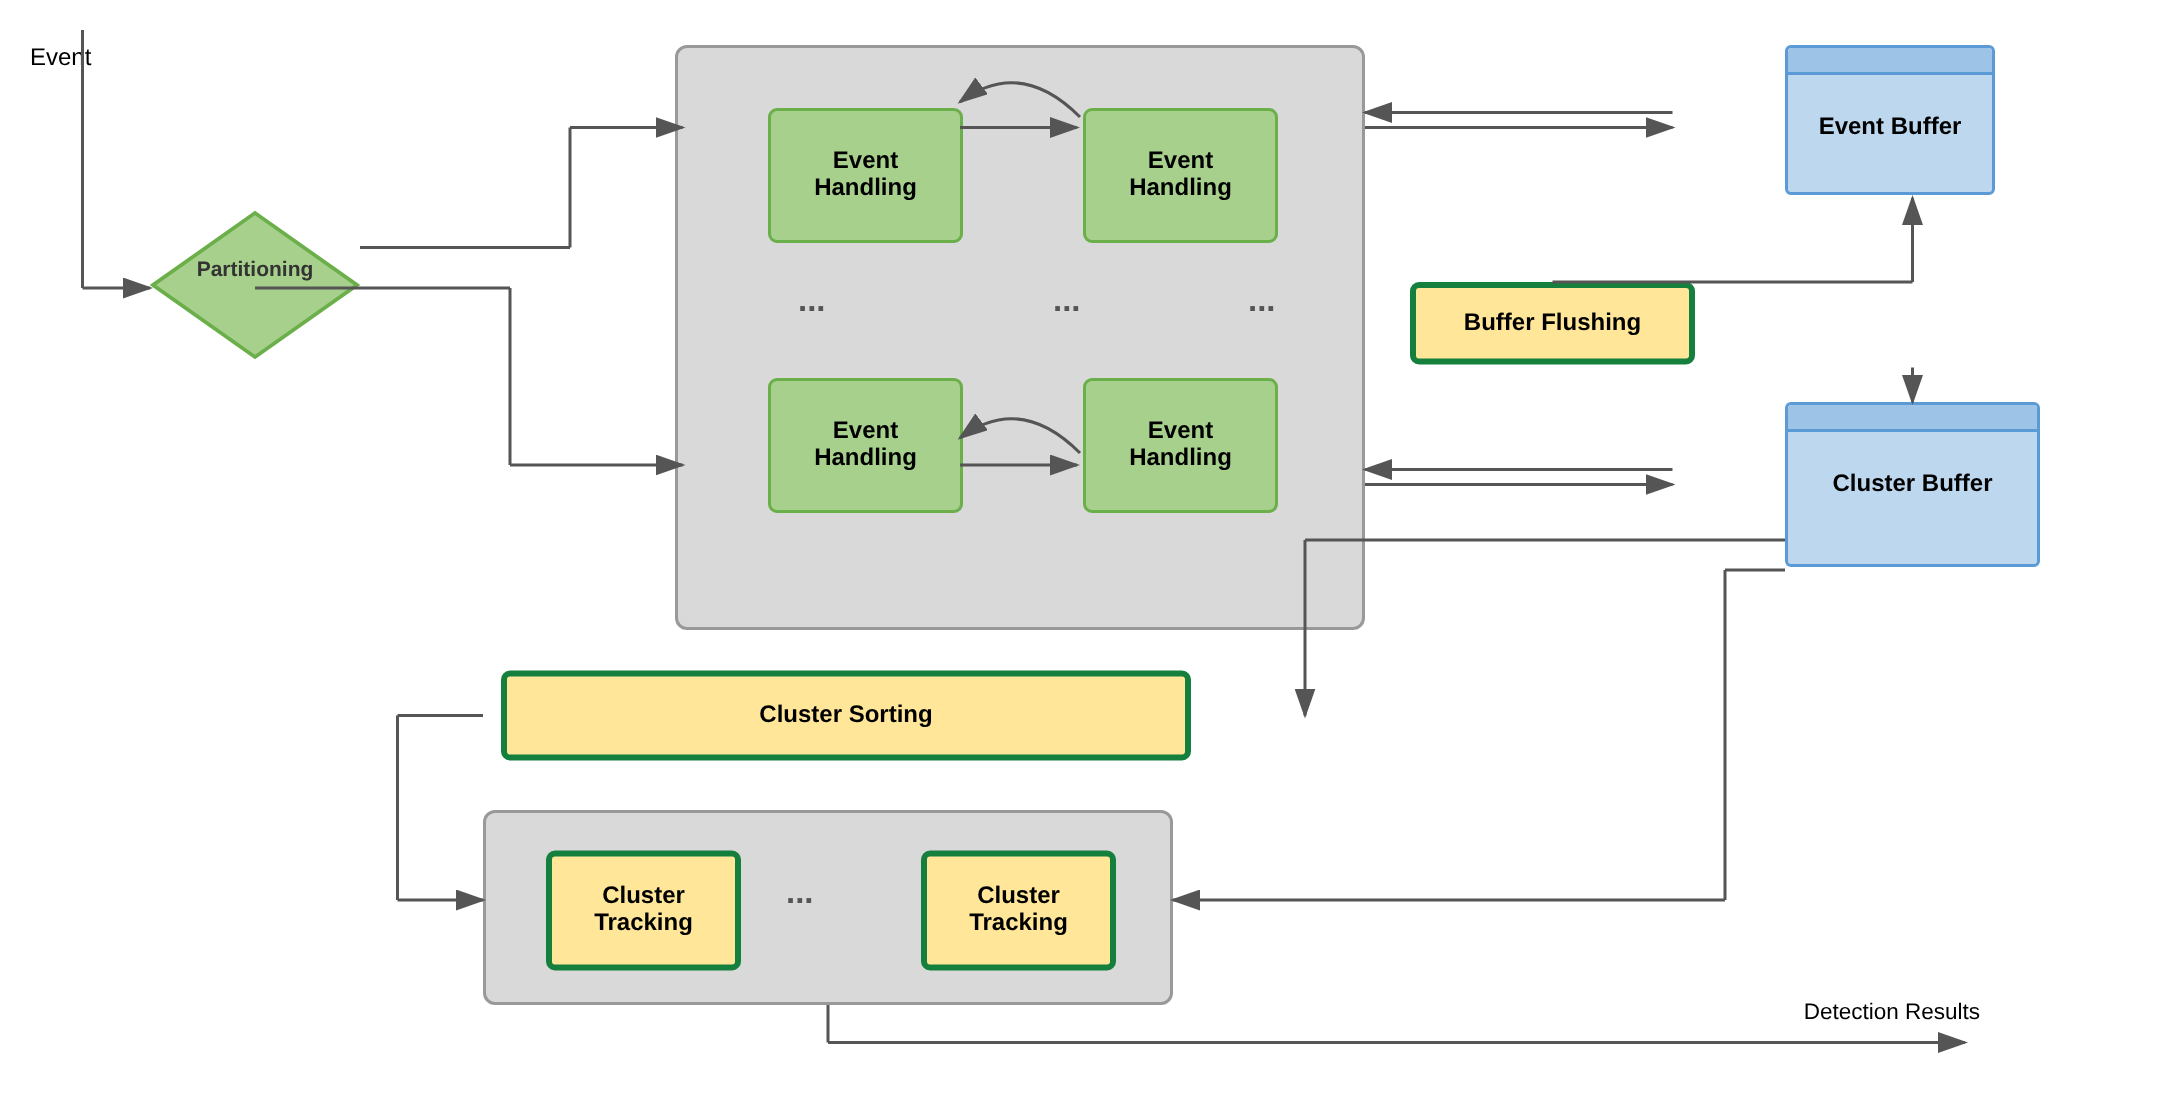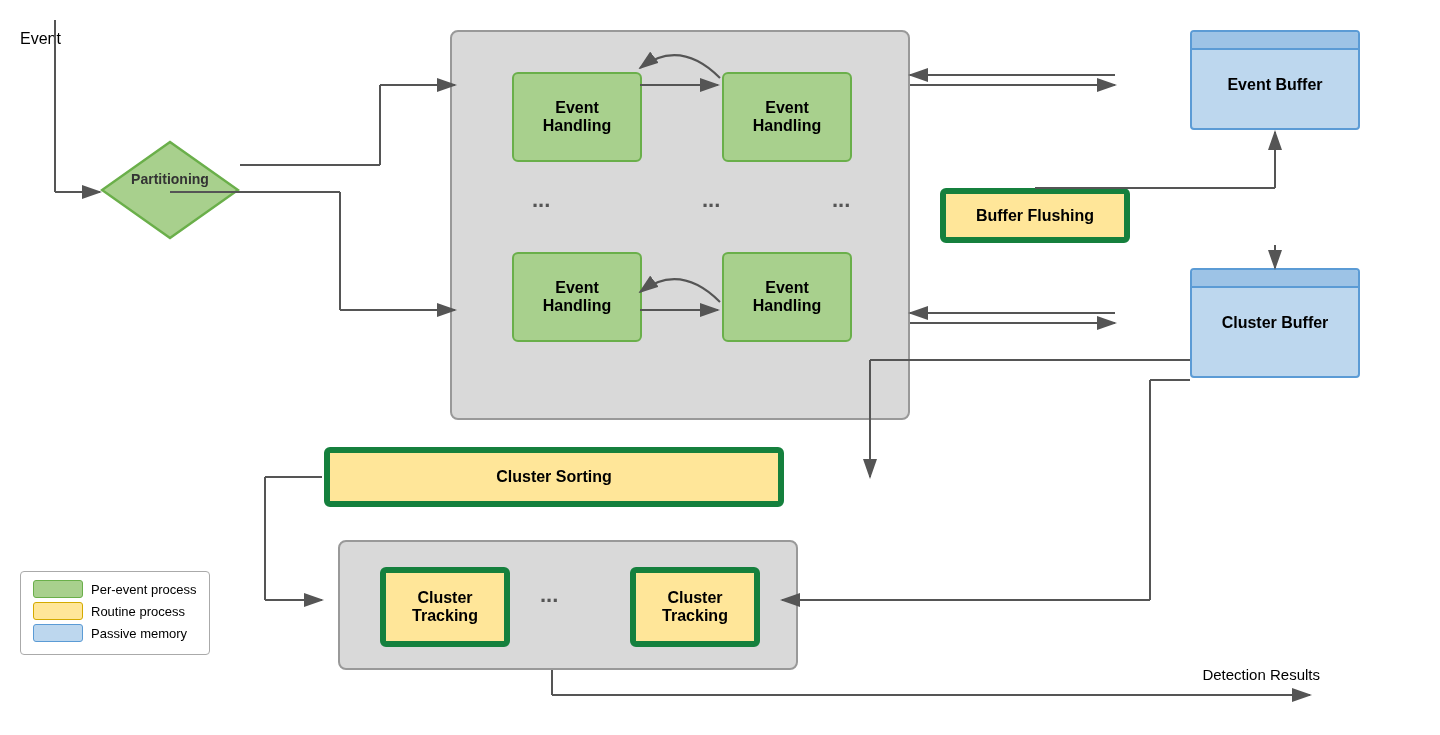--- a/index.html
+++ b/index.html
@@ -65,21 +65,21 @@
     }
     
     .green-box {
       background: #a8d08d;
       border: 2px solid #6aaf4a;
       border-radius: 6px;
     }
     
     .yellow-box {
       background: #ffe699;
-      border: 6px solid #15803d;
+      border: 4px solid #15803d;
       border-radius: 6px;
     }
     
     .blue-box {
       background: #bdd7ee;
       border: 2px solid #5b9bd5;
       border-radius: 4px;
     }
     .blue-box-header {
       background: #9dc3e6;
@@ -134,21 +134,21 @@
 
   <div class="event-label">Event</div>
 
   <div class="diamond-container">
     <svg viewBox="0 0 140 100">
       <polygon points="70,2 138,50 70,98 2,50" fill="#a8d08d" stroke="#6aaf4a" stroke-width="2.5"></polygon>
       <text x="70" y="44" text-anchor="middle" font-size="14" font-weight="bold" fill="#333">Partitioning</text>
     </svg>
   </div>
 
-  <div class="box blue-box" style="width:170px;height:100px;top:30px;left:1190px;">
+  <div class="box blue-box" style="width:140px;height:100px;top:30px;left:1190px;">
     <div class="blue-box-header"></div>
     <div style="margin-top:10px;">Event Buffer</div>
   </div>
 
   <div class="box yellow-box" style="width:190px;height:55px;top:188px;left:940px;">
     <span>Buffer Flushing</span>
   </div>
 
   <div class="box blue-box" style="width:170px;height:110px;top:268px;left:1190px;">
     <div class="blue-box-header"></div>
@@ -171,53 +171,39 @@
 
     <div class="box green-box" style="width:130px;height:90px;top:220px;left:60px;position:absolute;">
       <span>Event<br>Handling</span>
     </div>
 
     <div class="box green-box" style="width:130px;height:90px;top:220px;left:270px;position:absolute;">
       <span>Event<br>Handling</span>
     </div>
   </div>
 
-  <div class="box yellow-box" style="width:460px;height:60px;top:447px;left:324px;">
+  <div class="box yellow-box" style="width:460px;height:60px;top:447px;left:334px;">
     <span>Cluster Sorting</span>
   </div>
 
-  <div class="gray-box" style="width:460px;height:130px;top:540px;left:322px;margin-left:16px;">
+  <div class="gray-box" style="width:460px;height:130px;top:540px;left:322px;">
 
     <div class="box yellow-box" style="width:130px;height:80px;top:25px;left:40px;position:absolute;">
       <span>Cluster<br>Tracking</span>
     </div>
 
     <div class="dots-text" style="top:40px;left:200px;">...</div>
 
     <div class="box yellow-box" style="width:130px;height:80px;top:25px;left:290px;position:absolute;">
       <span>Cluster<br>Tracking</span>
     </div>
   </div>
 
   <div class="detection-label">Detection Results</div>
 
-  <div class="legend">
-    <div class="legend-item">
-      <div class="legend-color" style="background:#a8d08d;border-color:#6aaf4a;"></div>
-      <span>Per-event process</span>
-    </div>
-    <div class="legend-item">
-      <div class="legend-color" style="background:#ffe699;border-color:#d4aa00;"></div>
-      <span>Routine process</span>
-    </div>
-    <div class="legend-item">
-      <div class="legend-color" style="background:#bdd7ee;border-color:#5b9bd5;"></div>
-      <span>Passive memory</span>
-    </div>
-  </div>
 
   <svg class="arrows-svg">
     <defs>
       <marker id="arrowhead" markerWidth="10" markerHeight="7" refX="9" refY="3.5" orient="auto">
         <polygon points="0 0, 10 3.5, 0 7" fill="#555"></polygon>
       </marker>
       <marker id="arrowhead-left" markerWidth="10" markerHeight="7" refX="1" refY="3.5" orient="auto">
         <polygon points="10 0, 0 3.5, 10 7" fill="#555"></polygon>
       </marker>
     </defs>

